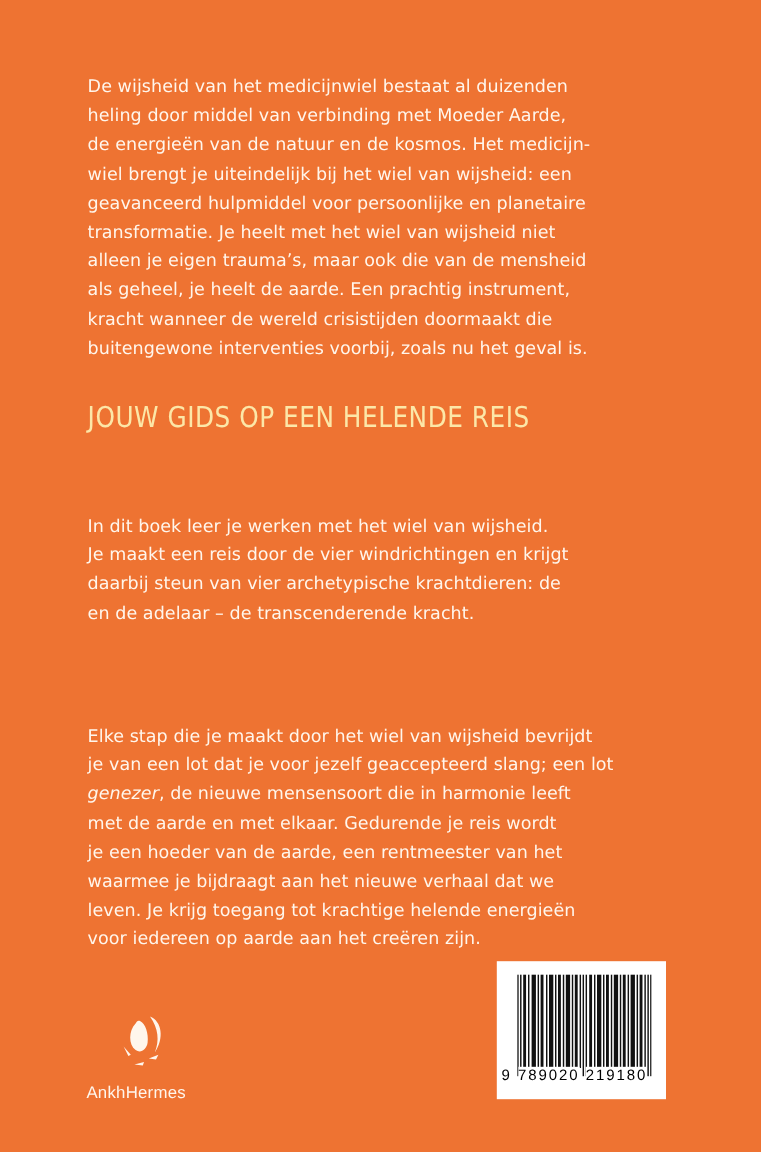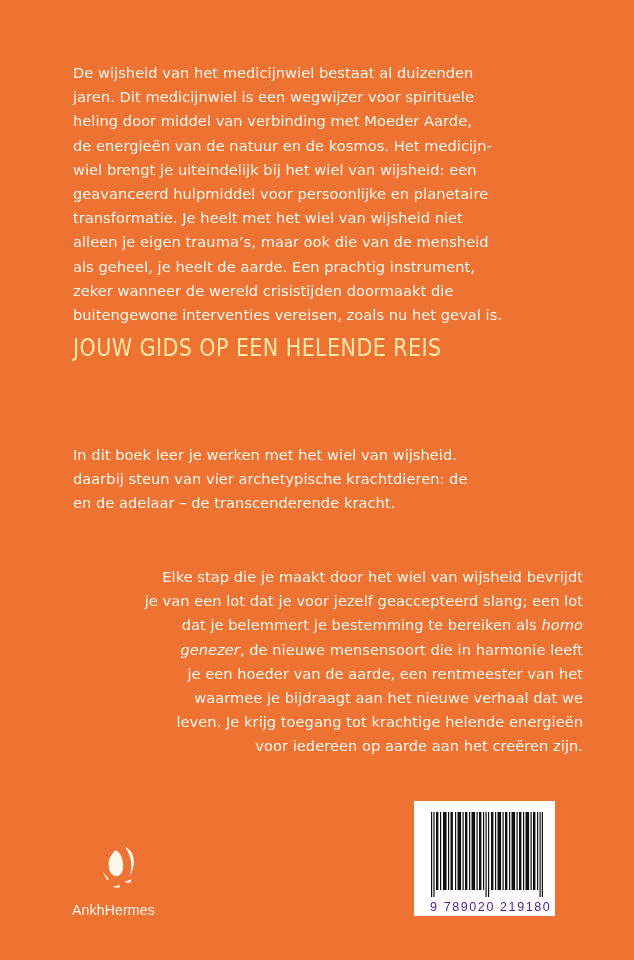--- a/index.html
+++ b/index.html
@@ -12,22 +12,22 @@
     .page { position: absolute; left: 0; top: 0; width: 628px; height: 960px; border-radius: 12px; }
     .para {
       position: absolute; left: 73px; width: 510px;
       color: #FFF6EC;
       font-size: 14.6px; line-height: 24.2px;
       font-weight: 500;
       letter-spacing: 0.05px;
     }
     .line { display: block; white-space: nowrap; }
     .p1 { top: 61px; }
-    .p2 { top: 427px; margin-top: 16px; }
-    .p3 { top: 565px; text-align: right; }
+    .p2 { top: 427px; }
+    .p3 { top: 602px; }
     .heading {
       position: absolute; left: 73px; top: 334px;
       color: #FCE7A8;
       font-family: "DejaVu Sans", sans-serif;
       font-size: 24px; letter-spacing: 0.5px;
       font-weight: 400;
       transform: scaleX(0.86); transform-origin: left center;
       white-space: nowrap;
     }
     em { font-style: italic; }
@@ -36,60 +36,59 @@
       position: absolute; left: 72px; top: 902px;
       color: #FFF6EC; font-family: "Liberation Sans", sans-serif;
       font-size: 14px; letter-spacing: 0.2px;
     }
     .barcode-box {
       position: absolute; left: 414px; top: 801px; width: 141px; height: 115px;
       background: #FFFFFF;
     }
     .bars { position: absolute; left: 17px; top: 11px; width: 112px; height: 85px; }
     .isbn {
-      position: absolute; left: 16px; top: 88px; width: 126px;
+      position: absolute; left: 4px; top: 88px; width: 126px;
       font-family: "Liberation Sans", sans-serif; font-size: 12.5px;
-      color: #4c1d95; letter-spacing: 1.6px; white-space: nowrap;
+      color: #000000; letter-spacing: 1.6px; white-space: nowrap;
       background: transparent;
-      margin-top: 11px;
     }
     .isbn span { background: #fff; }
   </style>
 </head>
 <body>
 
 <div class="page">
 
   <div class="para p1">
     <span class="line">De wijsheid van het medicijnwiel bestaat al duizenden</span>
-    <span class="line">jaren. Dit medicijnwiel is een wegwijzer voor spirituele</span>
     <span class="line">heling door middel van verbinding met Moeder Aarde,</span>
     <span class="line">de energieën van de natuur en de kosmos. Het medicijn-</span>
     <span class="line">wiel brengt je uiteindelijk bij het wiel van wijsheid: een</span>
     <span class="line">geavanceerd hulpmiddel voor persoonlijke en planetaire</span>
     <span class="line">transformatie. Je heelt met het wiel van wijsheid niet</span>
     <span class="line">alleen je eigen trauma’s, maar ook die van de mensheid</span>
     <span class="line">als geheel, je heelt de aarde. Een prachtig instrument,</span>
-    <span class="line">zeker wanneer de wereld crisistijden doormaakt die</span>
-    <span class="line">buitengewone interventies vereisen, zoals nu het geval is.</span>
+    <span class="line">kracht wanneer de wereld crisistijden doormaakt die</span>
+    <span class="line">buitengewone interventies voorbij, zoals nu het geval is.</span>
   </div>
 
   <div class="heading">JOUW GIDS OP EEN HELENDE REIS</div>
 
   <div class="para p2">
     <span class="line">In dit boek leer je werken met het wiel van wijsheid.</span>
+    <span class="line">Je maakt een reis door de vier windrichtingen en krijgt</span>
     <span class="line">daarbij steun van vier archetypische krachtdieren: de</span>
     <span class="line">en de adelaar – de transcenderende kracht.</span>
   </div>
 
   <div class="para p3">
     <span class="line">Elke stap die je maakt door het wiel van wijsheid bevrijdt</span>
     <span class="line">je van een lot dat je voor jezelf geaccepteerd slang; een lot</span>
-    <span class="line"><span>dat je belemmert je bestemming te bereiken als </span><em>homo</em></span>
     <span class="line"><em>genezer</em><span>, de nieuwe mensensoort die in harmonie leeft</span></span>
+    <span class="line">met de aarde en met elkaar. Gedurende je reis wordt</span>
     <span class="line">je een hoeder van de aarde, een rentmeester van het</span>
     <span class="line">waarmee je bijdraagt aan het nieuwe verhaal dat we</span>
     <span class="line">leven. Je krijg toegang tot krachtige helende energieën</span>
     <span class="line">voor iedereen op aarde aan het creëren zijn.</span>
   </div>
 
   <div class="logo">
     <svg width="60" height="50" viewBox="0 0 60 50">
 
       <path d="M14 8 C 8 14, 8 26, 14 30 C 18 33, 23 30, 24 24 C 25 16, 22 8, 18 6 C 16 5, 15 6, 14 8 Z" fill="#FFF6EC"></path>

